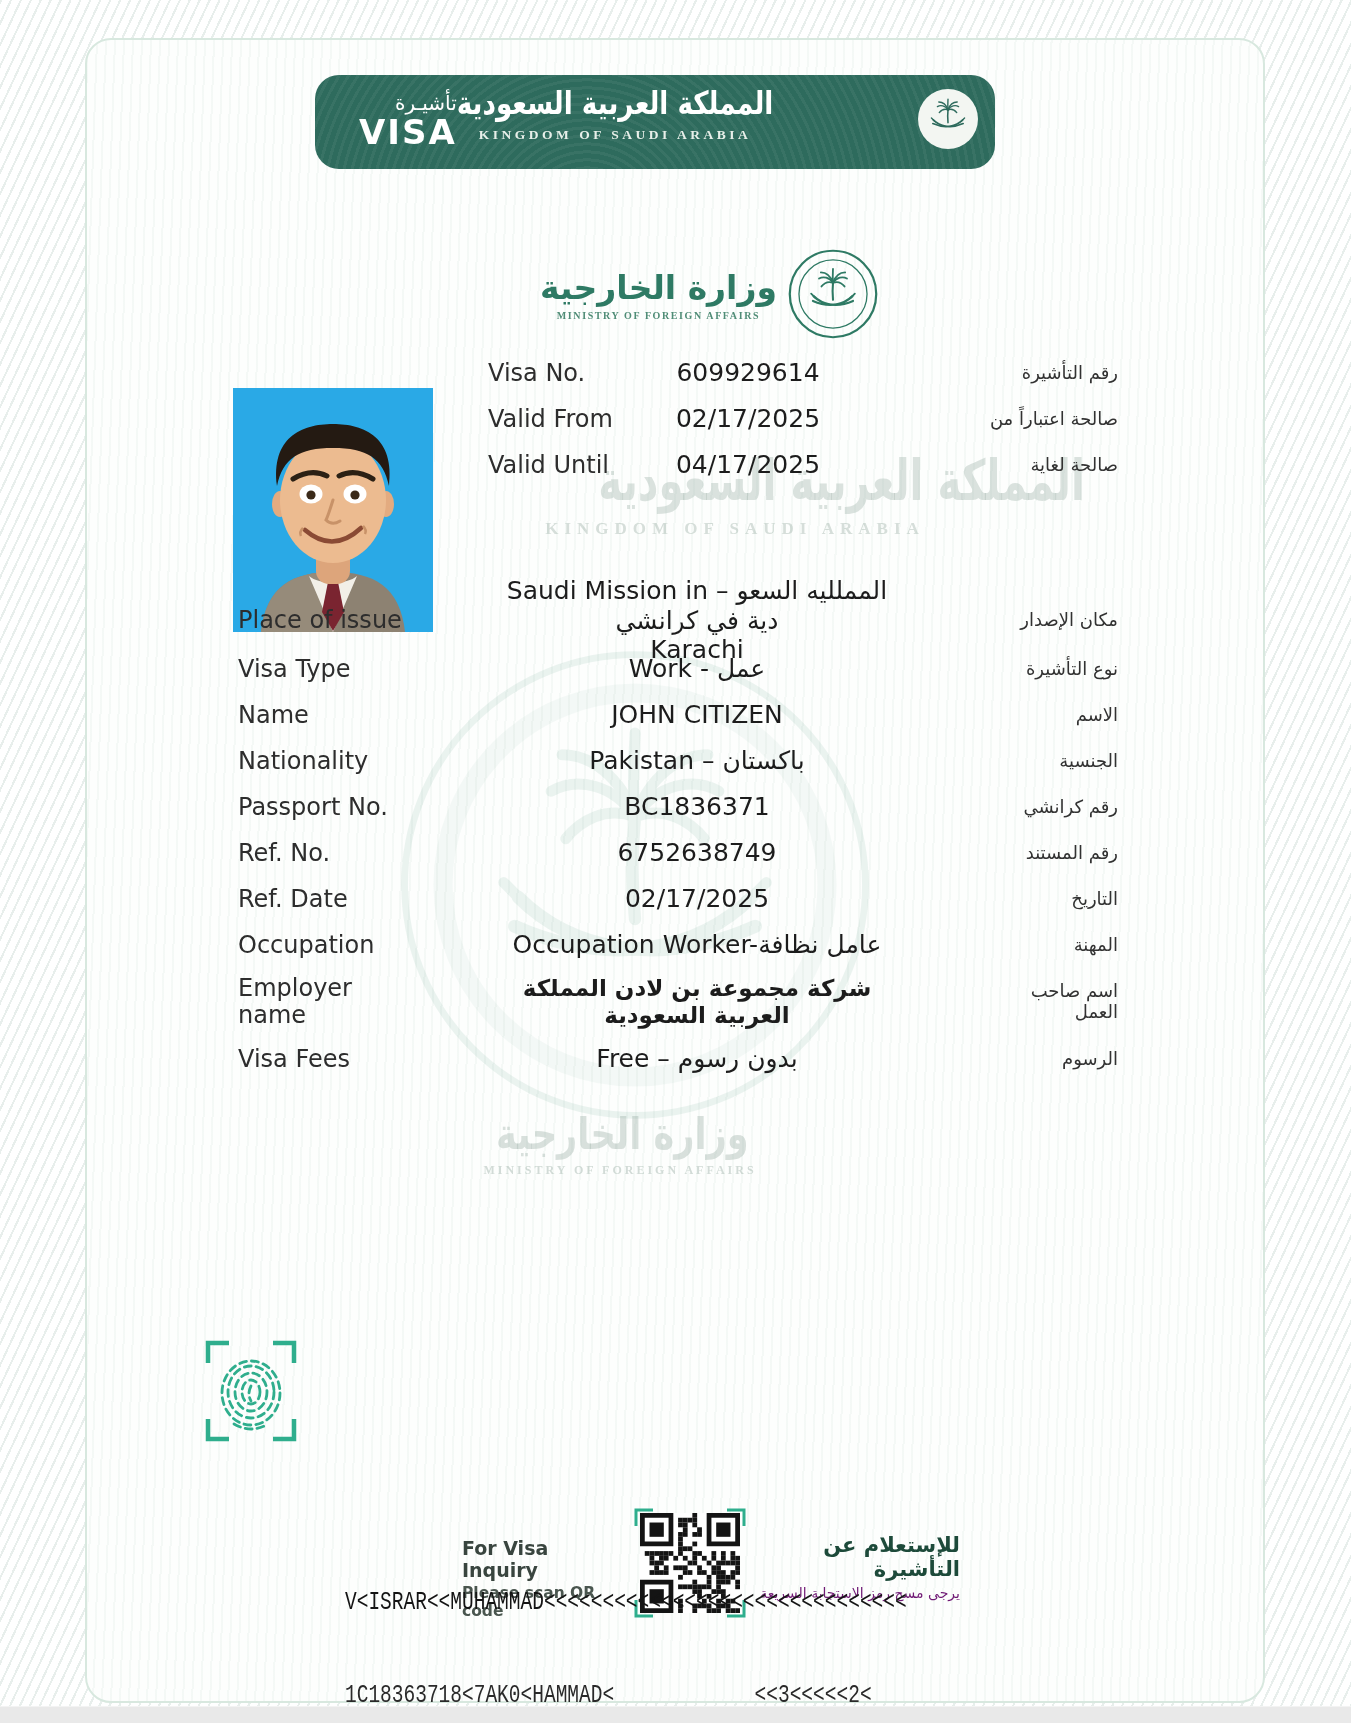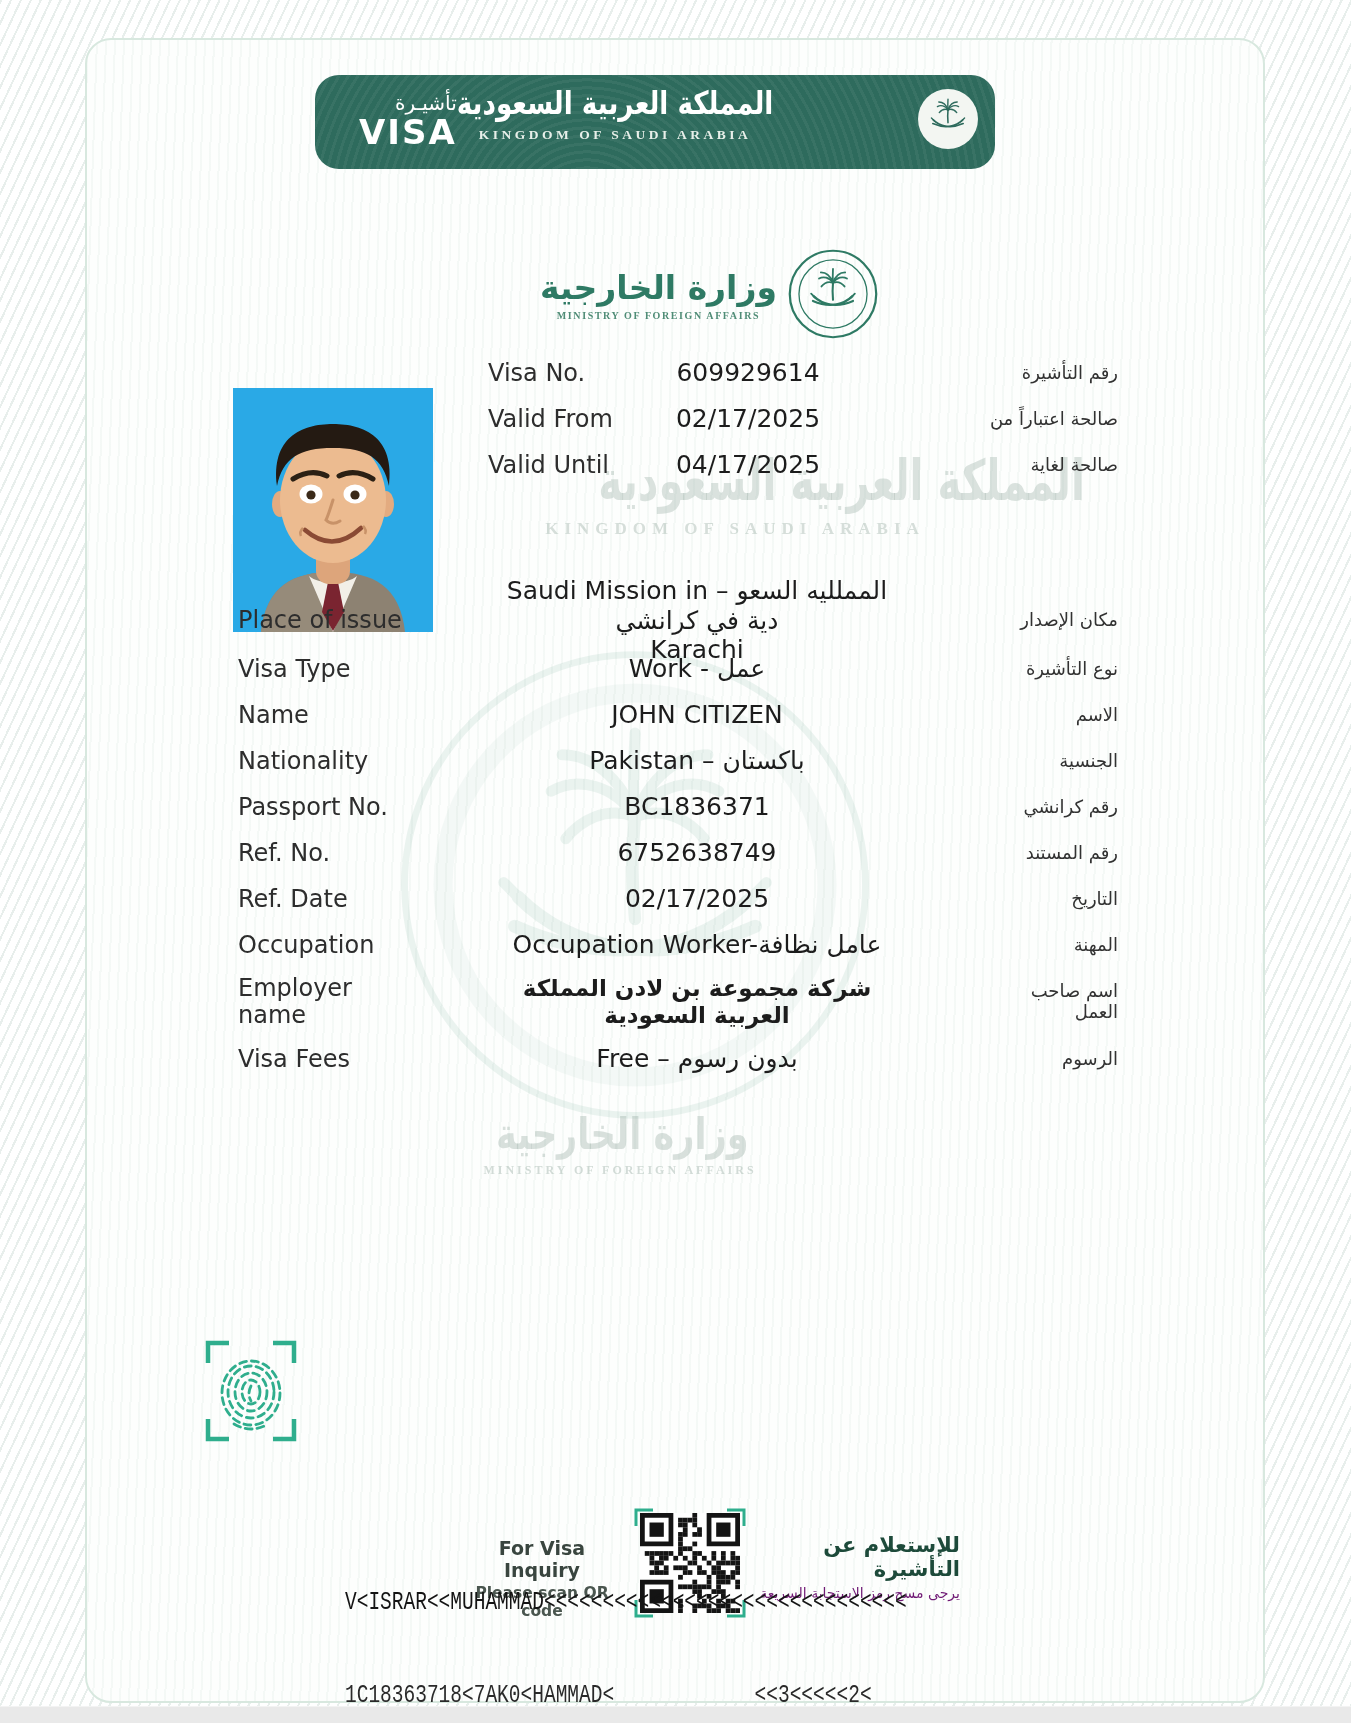--- a/index.html
+++ b/index.html
@@ -65,21 +65,21 @@
   .val { text-align:center; font-size:25px; color:#1c1c1c; line-height:1.18; }
   .top-fields .val { padding-right:60px; }
   .lblar { text-align:right; font-size:18px; color:#323232; direction:rtl; line-height:1.15; }
   .narrow-ar { padding-left:95px; }
   .bold-ar { font-weight:bold; font-size:23px; }
 
   
   .fingerprint { position:absolute; left:196px; top:1336px; width:110px; height:110px; }
 
   
-  .qr-en { position:absolute; left:462px; top:1537px; width:160px; text-align:center; color:#39453f; }
+  .qr-en { position:absolute; left:462px; top:1537px; width:160px; color:#39453f; }
   .qr-en .l1 { font-size:19px; font-weight:bold; }
   .qr-en .l2 { font-size:15.5px; font-weight:bold; color:#4a564f; margin-top:3px; }
   .qr-box { position:absolute; left:633px; top:1508px; width:114px; height:110px; }
   .qr-box svg.qr { position:absolute; left:7px; top:5px; width:100px; height:100px; background:#fff; }
   .qr-ar { position:absolute; left:760px; top:1533px; width:200px; text-align:right; direction:rtl; }
   .qr-ar .l1 { font-size:21px; font-weight:bold; color:#1d4a3a; }
   .qr-ar .l2 { font-size:14px; color:#701a75; margin-top:4px; }
 
   
   .mrz { position:absolute; font-family:"Liberation Mono","DejaVu Sans Mono",monospace;

